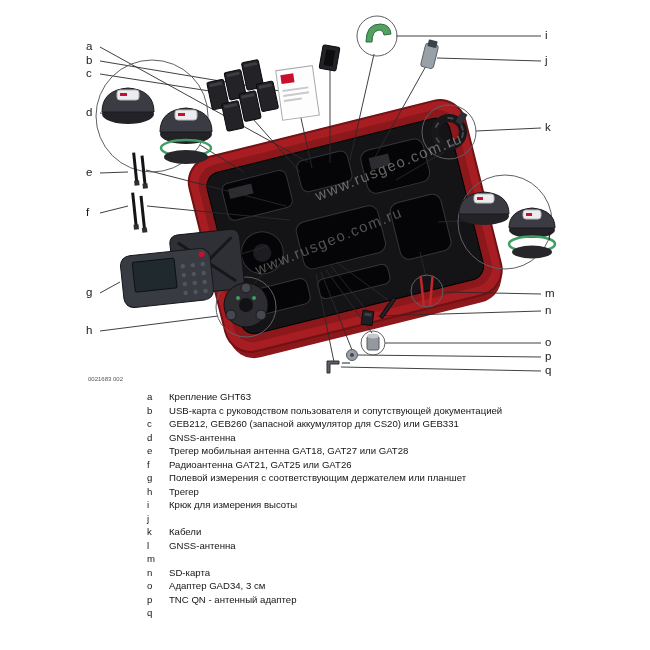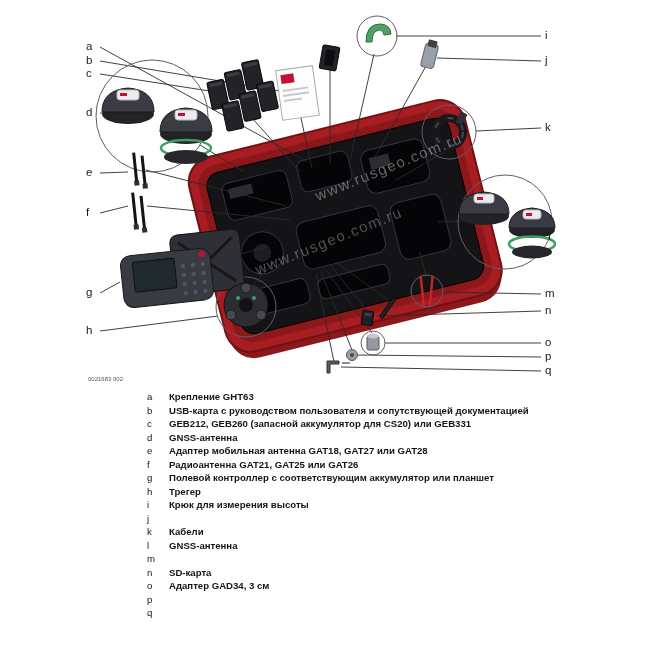--- a/index.html
+++ b/index.html
@@ -21,21 +21,21 @@
   }
   .figure-number{
     position:absolute;left:88px;top:376px;z-index:3;font-size:6px;color:#555;
   }
   .legend{
     position:absolute;left:147px;top:390px;width:470px;z-index:3;
     font-size:9.6px;line-height:13.5px;color:#141414;
   }
   .legend-row{display:flex;}
   .legend-letter{width:22px;flex:0 0 22px;}
-  .legend-text{width:370px;max-width:370px;font-weight:bold;}
+  .legend-text{width:370px;max-width:370px;}
 </style>
 </head>
 <body>
 
 <div class="page">
 
   <div class="figure-area">
 
     <svg width="650" height="390" viewBox="0 0 650 390">
 
@@ -295,29 +295,29 @@
     <div class="legend-row">
       <span class="legend-letter">c</span>
       <span class="legend-text">GEB212, GEB260 (запасной аккумулятор для CS20) или GEB331</span>
     </div>
     <div class="legend-row">
       <span class="legend-letter">d</span>
       <span class="legend-text">GNSS-антенна</span>
     </div>
     <div class="legend-row">
       <span class="legend-letter">e</span>
-      <span class="legend-text">Адаптер мобильная антенна GAT18, GAT27 или GAT28</span>
+      <span class="legend-text">Трегер мобильная антенна GAT18, GAT27 или GAT28</span>
     </div>
     <div class="legend-row">
       <span class="legend-letter">f</span>
       <span class="legend-text">Радиоантенна GAT21, GAT25 или GAT26</span>
     </div>
     <div class="legend-row">
       <span class="legend-letter">g</span>
-      <span class="legend-text">Полевой контроллер с соответствующим аккумулятор или планшет</span>
+      <span class="legend-text">Полевой измерения с соответствующим держателем или планшет</span>
     </div>
     <div class="legend-row">
       <span class="legend-letter">h</span>
       <span class="legend-text">Трегер</span>
     </div>
     <div class="legend-row">
       <span class="legend-letter">i</span>
       <span class="legend-text">Крюк для измерения высоты</span>
     </div>
     <div class="legend-row">
@@ -337,19 +337,20 @@
     <div class="legend-row">
       <span class="legend-letter">n</span>
       <span class="legend-text">SD-карта</span>
     </div>
     <div class="legend-row">
       <span class="legend-letter">o</span>
       <span class="legend-text">Адаптер GAD34, 3 см</span>
     </div>
     <div class="legend-row">
       <span class="legend-letter">p</span>
+      <span class="legend-text">TNC QN - антенный адаптер</span>
     </div>
     <div class="legend-row">
       <span class="legend-letter">q</span>
     </div>
   </div>
 
 </div>
 
 </body></html>

